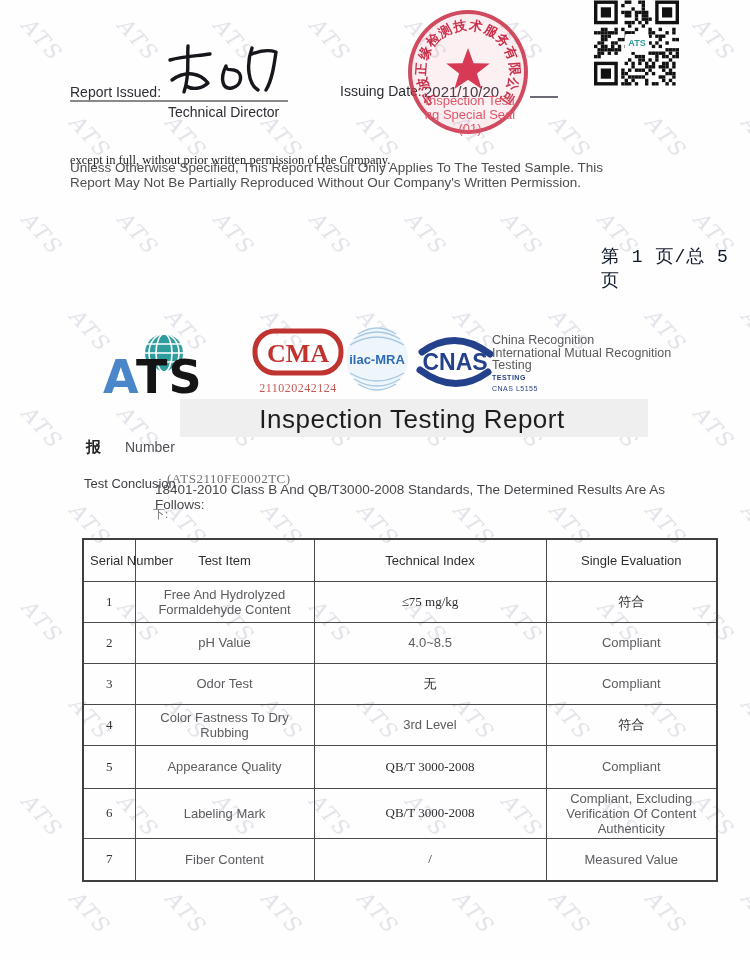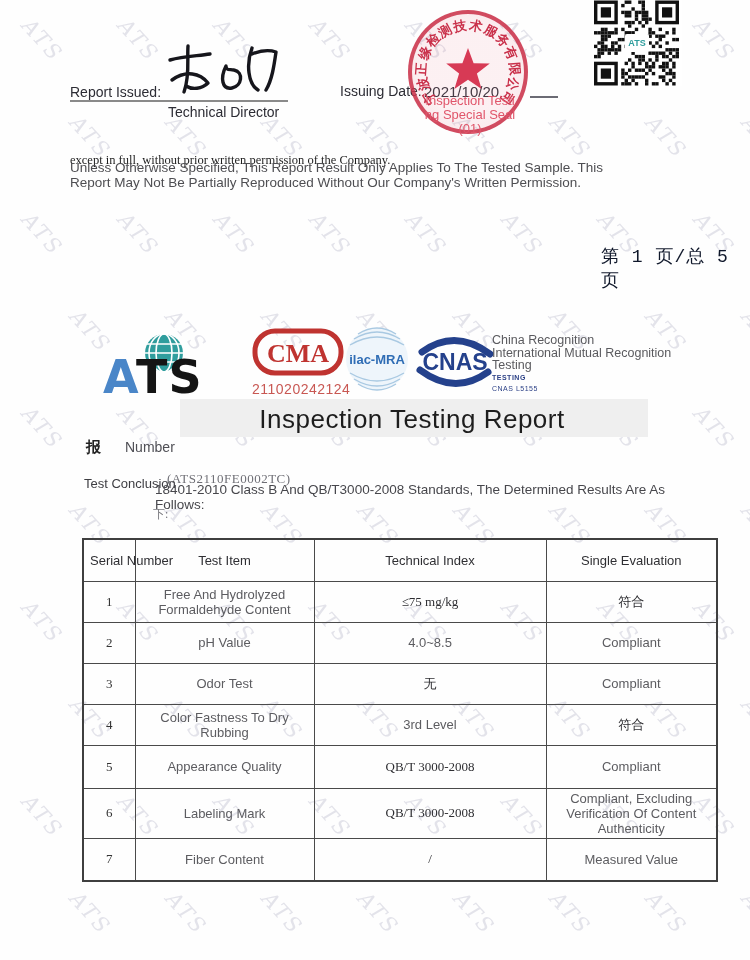--- a/index.html
+++ b/index.html
@@ -40,21 +40,21 @@
 
   
   .orig-serif { font-family:"Liberation Serif", serif; color:#1e1e1e; font-size:12.5px; line-height:15px; }
   .trans-sans { color:#4e4e52; font-size:13.5px; line-height:14.5px; }
 
   .page-num { font-family:Liberation Mono, monospace; font-size:18px; color:#0f172a; letter-spacing:1px; }
 
   
   .ats-letters { font-weight:bold; font-size:46px; letter-spacing:1px; line-height:46px; font-family:"DejaVu Sans", sans-serif; }
   .ats-a { color:#4a86c8; } .ats-ts { color:#141414; }
-  .cma-num { color:#bf3a35; font-family:Liberation Sans, sans-serif; font-size:14px; letter-spacing:0.5px; opacity:0.85; }
+  .cma-num { color:#bf3a35; font-family:Liberation Serif, serif; font-size:12px; letter-spacing:0.5px; opacity:0.85; }
   .cnas-caption { color:#5a5a5e; font-size:12.5px; line-height:12.5px; }
   .cnas-small { color:#2a3f85; font-size:7px; font-weight:bold; letter-spacing:0.5px; }
 
   .title-band { background:#efefef; }
   .report-title { font-size:26px; color:#1d1d1d; letter-spacing:0.5px; }
 
   .num-cn { font-family:"Liberation Serif", serif; font-weight:bold; font-size:15px; color:#222; }
   .num-label { font-size:14px; color:#4f4f55; }
   .num-value { font-family:"Liberation Serif", serif; font-size:13px; color:#56565e; opacity:0.85; letter-spacing:0.5px;margin-top:31px; }
 

